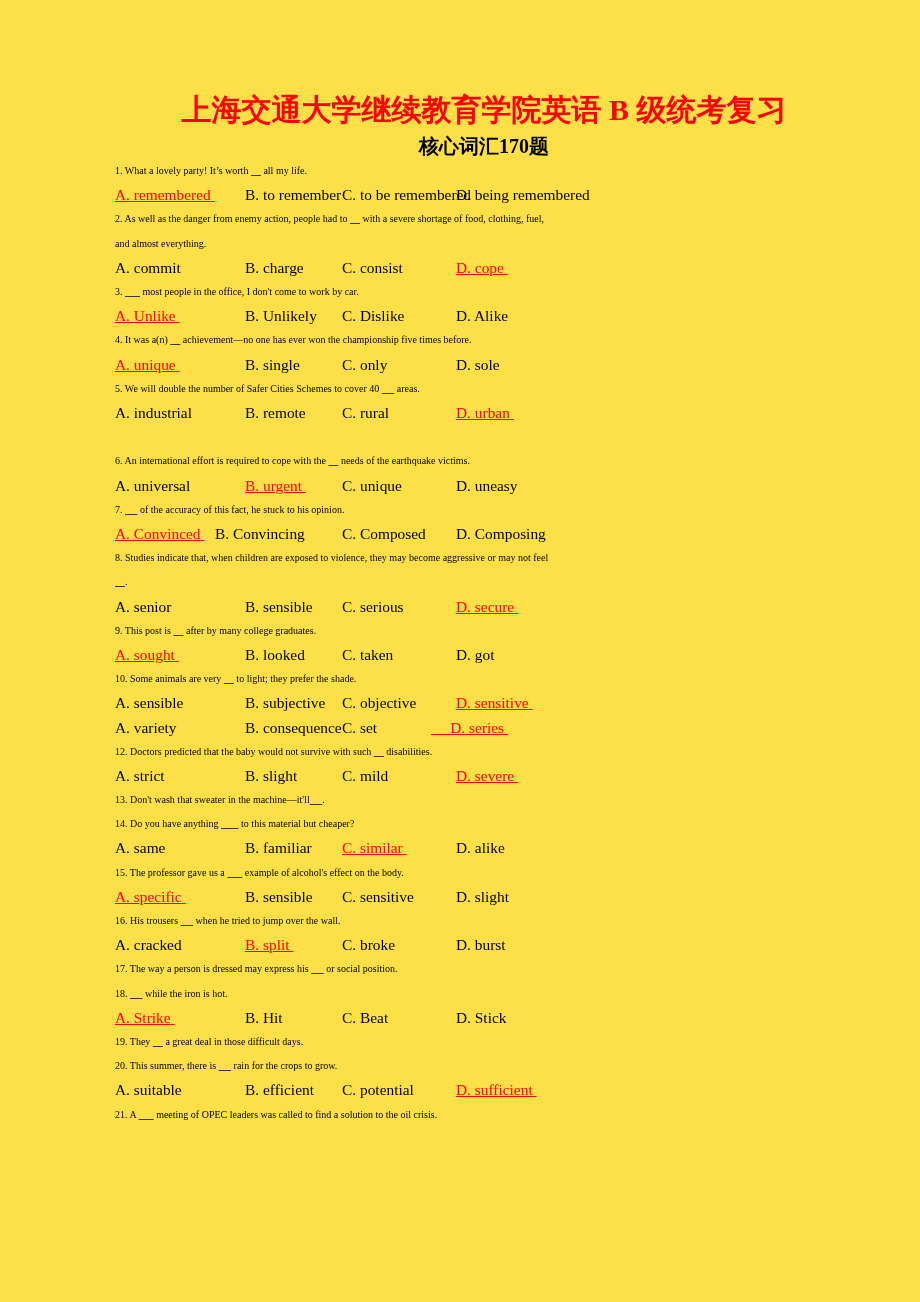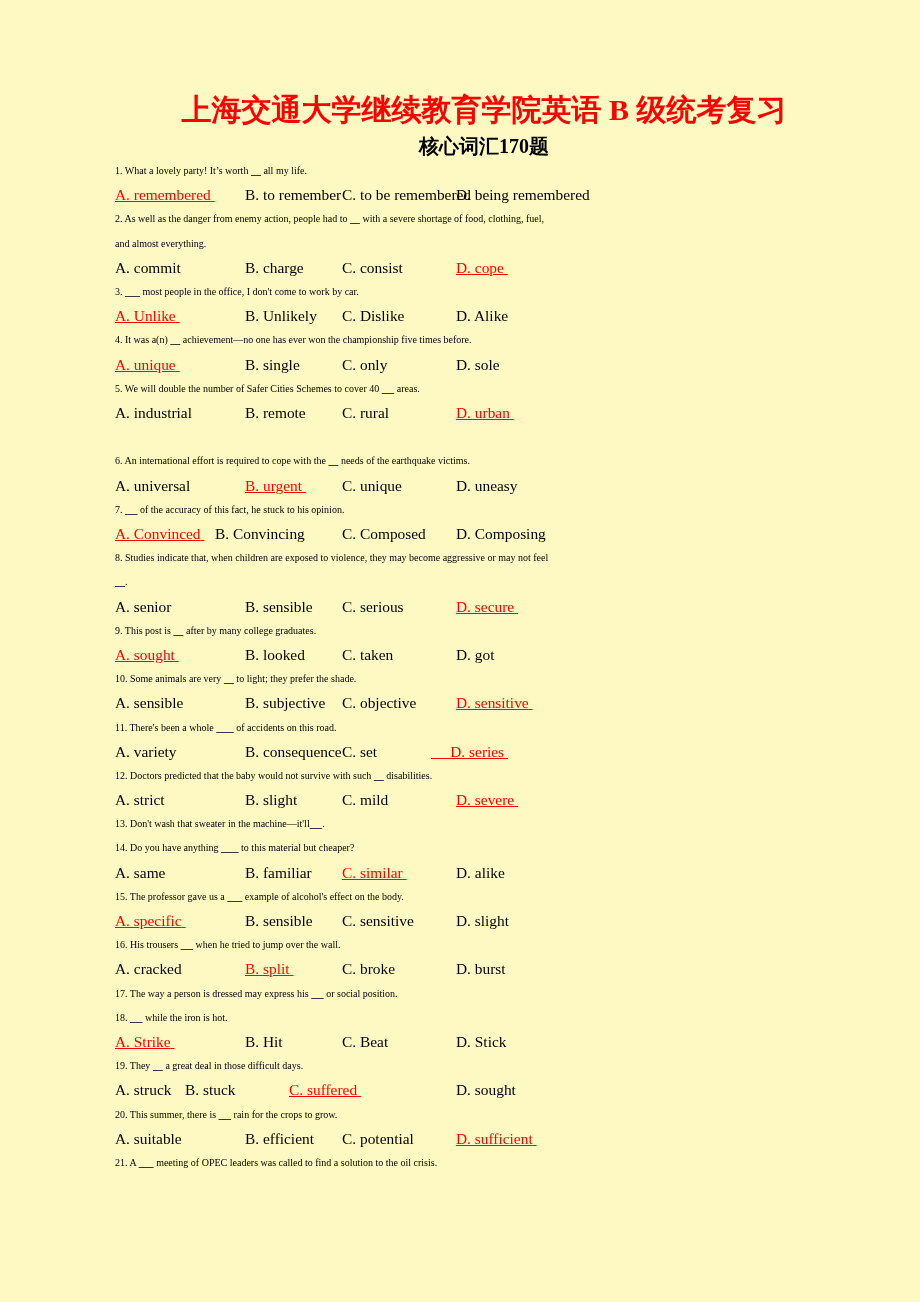--- a/index.html
+++ b/index.html
@@ -11,21 +11,21 @@
     width: 920px;
     height: 1302px;
     font-family: "Liberation Serif", "DejaVu Serif", serif;
     color: #000000;
     overflow: hidden;
   }
   .page {
     position: relative;
     width: 920px;
     height: 1302px;
-    background: #fef9c3;
+    background: #fde047;
     box-sizing: border-box;
     padding: 0;
   }
   .content {
     position: absolute;
     left: 115px;
     top: 0;
     width: 738px;
   }
 
@@ -197,21 +197,20 @@
           <span class="opt c">C. taken</span>
           <span class="opt d">D. got</span>
         </div>
         <div class="qline stem">10. Some animals are very <span class="bl">&nbsp;&nbsp;&nbsp;&nbsp;</span> to light; they prefer the shade.</div>
         <div class="opts">
           <span class="opt a">A. sensible</span>
           <span class="opt b">B. subjective</span>
           <span class="opt c">C. objective</span>
           <span class="opt d ans trail">D. sensitive</span>
         </div>
-        <div class="qline stem">11. There's been a whole <span class="bl">&nbsp;&nbsp;&nbsp;&nbsp;&nbsp;&nbsp;&nbsp;</span> of accidents on this road.</div>
         <div class="opts layout-q11">
           <span class="opt a">A. variety</span>
           <span class="opt b">B. consequence</span>
           <span class="opt c">C. set</span>
           <span class="opt d ans trail lead-blank">D. series</span>
         </div>
         <div class="qline stem">12. Doctors predicted that the baby would not survive with such <span class="bl">&nbsp;&nbsp;&nbsp;&nbsp;</span> disabilities.</div>
         <div class="opts">
           <span class="opt a">A. strict</span>
           <span class="opt b">B. slight</span>
@@ -242,26 +241,20 @@
         </div>
         <div class="qline stem">17. The way a person is dressed may express his <span class="bl">&nbsp;&nbsp;&nbsp;&nbsp;&nbsp;</span> or social position.</div>
         <div class="qline stem">18. <span class="bl">&nbsp;&nbsp;&nbsp;&nbsp;&nbsp;</span> while the iron is hot.</div>
         <div class="opts">
           <span class="opt a ans trail">A. Strike</span>
           <span class="opt b">B. Hit</span>
           <span class="opt c">C. Beat</span>
           <span class="opt d">D. Stick</span>
         </div>
         <div class="qline stem">19. They <span class="bl">&nbsp;&nbsp;&nbsp;&nbsp;</span> a great deal in those difficult days.</div>
-        <div class="opts layout-q19">
-          <span class="opt a">A. struck</span>
-          <span class="opt b">B. stuck</span>
-          <span class="opt c ans trail">C. suffered</span>
-          <span class="opt d">D. sought</span>
-        </div>
         <div class="qline stem">20. This summer, there is <span class="bl">&nbsp;&nbsp;&nbsp;&nbsp;&nbsp;</span> rain for the crops to grow.</div>
         <div class="opts">
           <span class="opt a">A. suitable</span>
           <span class="opt b">B. efficient</span>
           <span class="opt c">C. potential</span>
           <span class="opt d ans trail">D. sufficient</span>
         </div>
         <div class="qline stem">21. A <span class="bl">&nbsp;&nbsp;&nbsp;&nbsp;&nbsp;&nbsp;</span> meeting of OPEC leaders was called to find a solution to the oil crisis.</div>
       </div>
 

